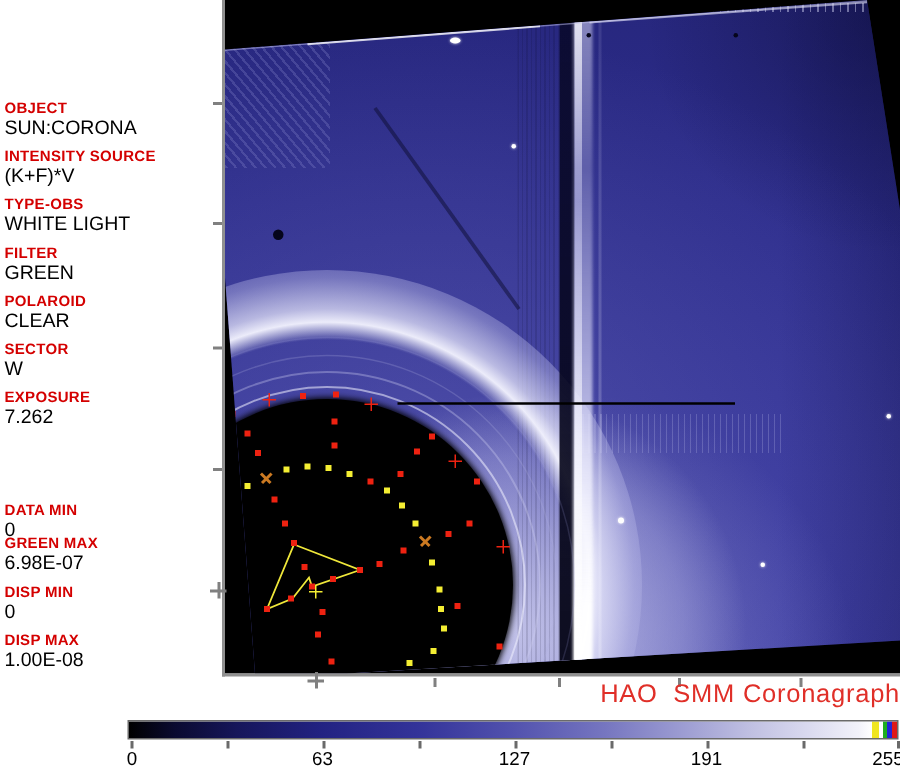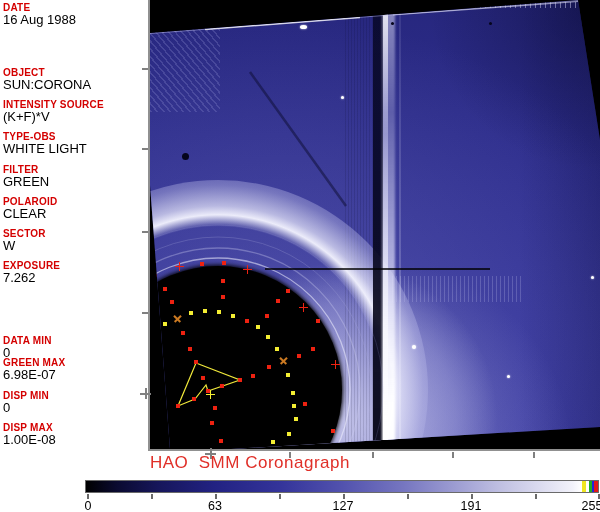--- a/index.html
+++ b/index.html
@@ -70,43 +70,39 @@
   #frame-left{position:absolute;left:148px;top:0;width:2px;height:451px;background:#909090;}
   #frame-bottom{position:absolute;left:148px;top:449px;width:452px;height:2px;background:#909090;}
   .tick{position:absolute;background:#808080;}
   .tick.left{width:6px;height:2px;left:142px;}
   .tick.bottom{width:2px;height:6px;top:452px;}
   .plusmark{position:absolute;width:11px;height:11px;}
   .plusmark .h{position:absolute;left:0;top:5px;width:11px;height:1.5px;background:#808080;}
   .plusmark .v{position:absolute;left:5px;top:0;width:1.5px;height:11px;background:#808080;}
 
   
-  #caption{position:absolute;left:150px;top:453px;width:450px;text-align:left;
+  #caption{position:absolute;left:150px;top:453px;width:450px;text-align:right;
     font-size:17px;letter-spacing:.5px;color:#e02f28;white-space:pre;}
 
   
   #colorbar{position:absolute;left:85px;top:480px;width:514px;height:13px;border:1px solid #6a6a6a;box-sizing:border-box;
     background:linear-gradient(90deg,
       #000 0%, #0a0a30 6%, #16165a 14%, #222282 25%, #34349a 38%, #5252ae 50%,
       #7676c0 62%, #9c9cd2 72%, #c0c0e2 81%, #dcdcf0 89%, #f2f2fa 95%, #ffffff 96.8%,
       #f0e622 96.8%, #f0e622 97.7%, #ffffff 97.7%, #ffffff 98.2%,
       #1fae1f 98.2%, #1fae1f 98.75%, #2424d8 98.75%, #2424d8 99.3%, #e01818 99.3%, #e01818 100%);}
   .cbar-tick{position:absolute;top:494px;width:1.5px;height:5px;background:#6a6a6a;}
   .cbar-label{position:absolute;top:499px;font-size:12.5px;color:#000;transform:translateX(-50%);white-space:nowrap;}
 </style>
 </head>
 <body>
 
 <div id="screen">
 
   <div id="metadata-panel">
-      <div class="meta-entry" style="top: 2px;">
-        <div class="meta-label" style="color: rgb(212, 0, 0);">DATE</div>
-        <div class="meta-value" style="color: rgb(0, 0, 0);">16 Aug 1988</div>
-      </div>
       <div class="meta-entry" style="top: 66.6px;">
         <div class="meta-label" style="color: rgb(212, 0, 0);">OBJECT</div>
         <div class="meta-value" style="color: rgb(0, 0, 0);">SUN:CORONA</div>
       </div>
       <div class="meta-entry" style="top: 98.9px;">
         <div class="meta-label" style="color: rgb(212, 0, 0);">INTENSITY SOURCE</div>
         <div class="meta-value" style="color: rgb(0, 0, 0);">(K+F)*V</div>
       </div>
       <div class="meta-entry" style="top: 131.2px;">
         <div class="meta-label" style="color: rgb(212, 0, 0);">TYPE-OBS</div>

